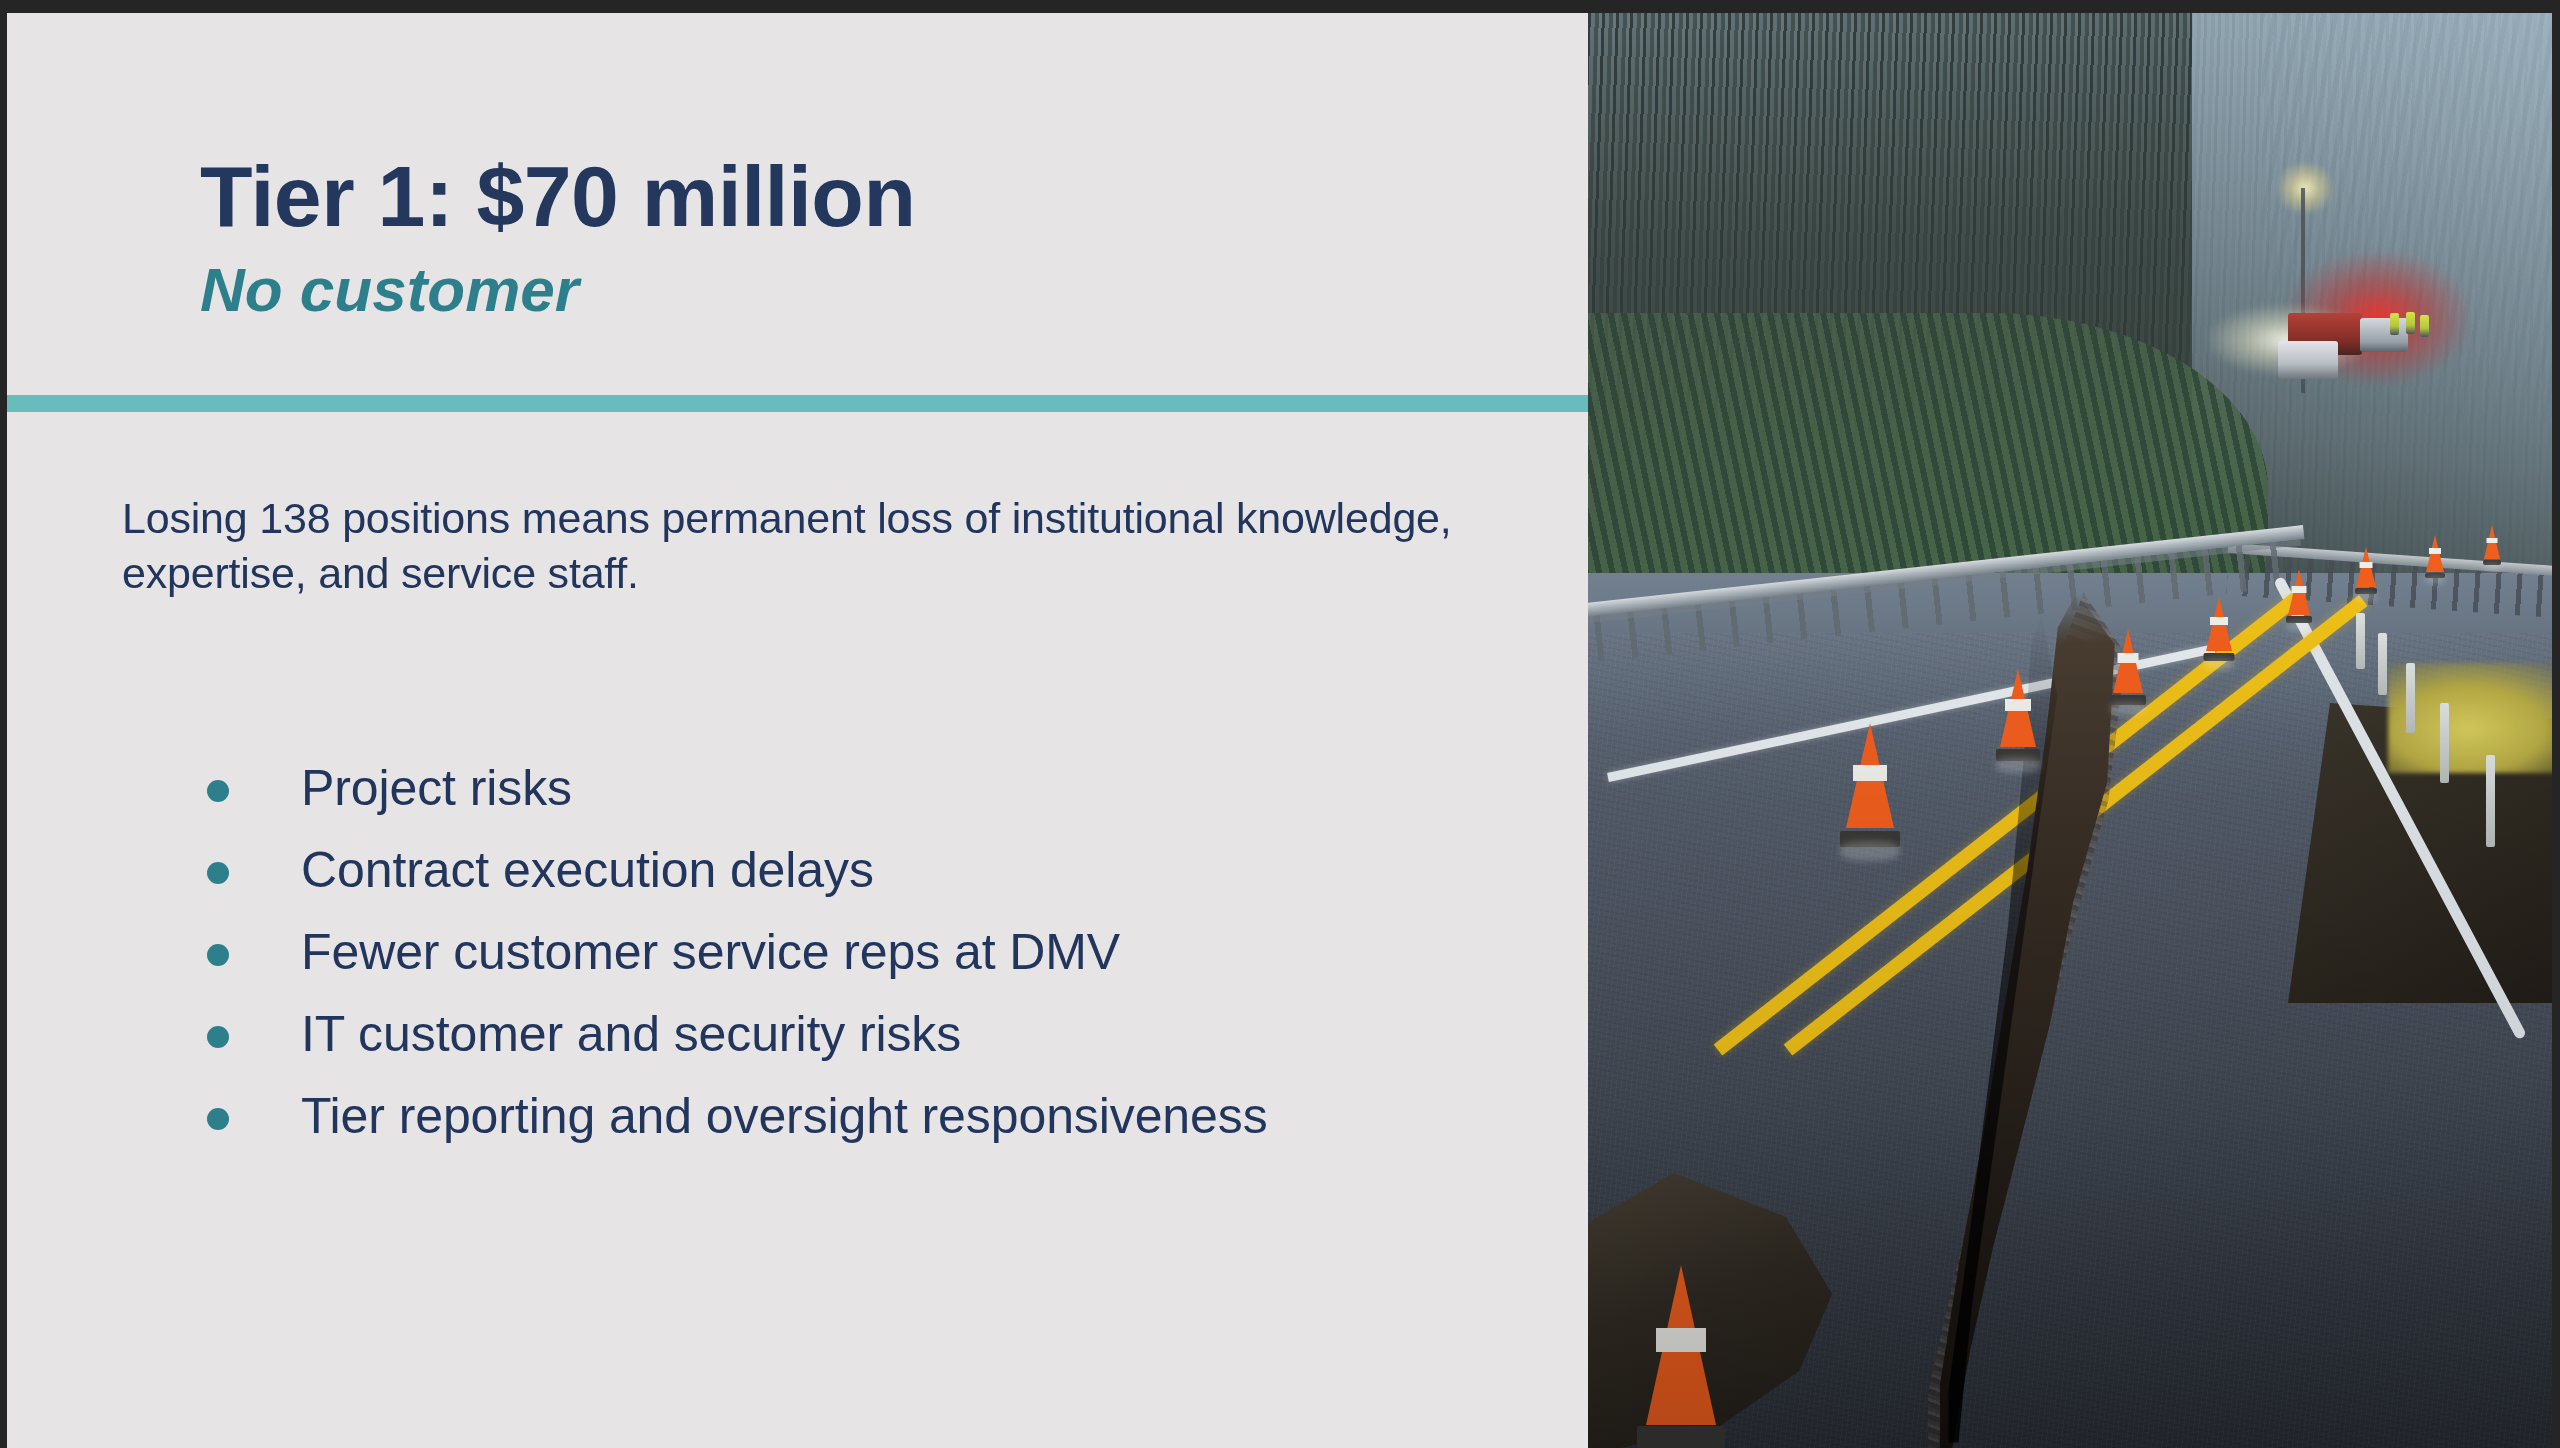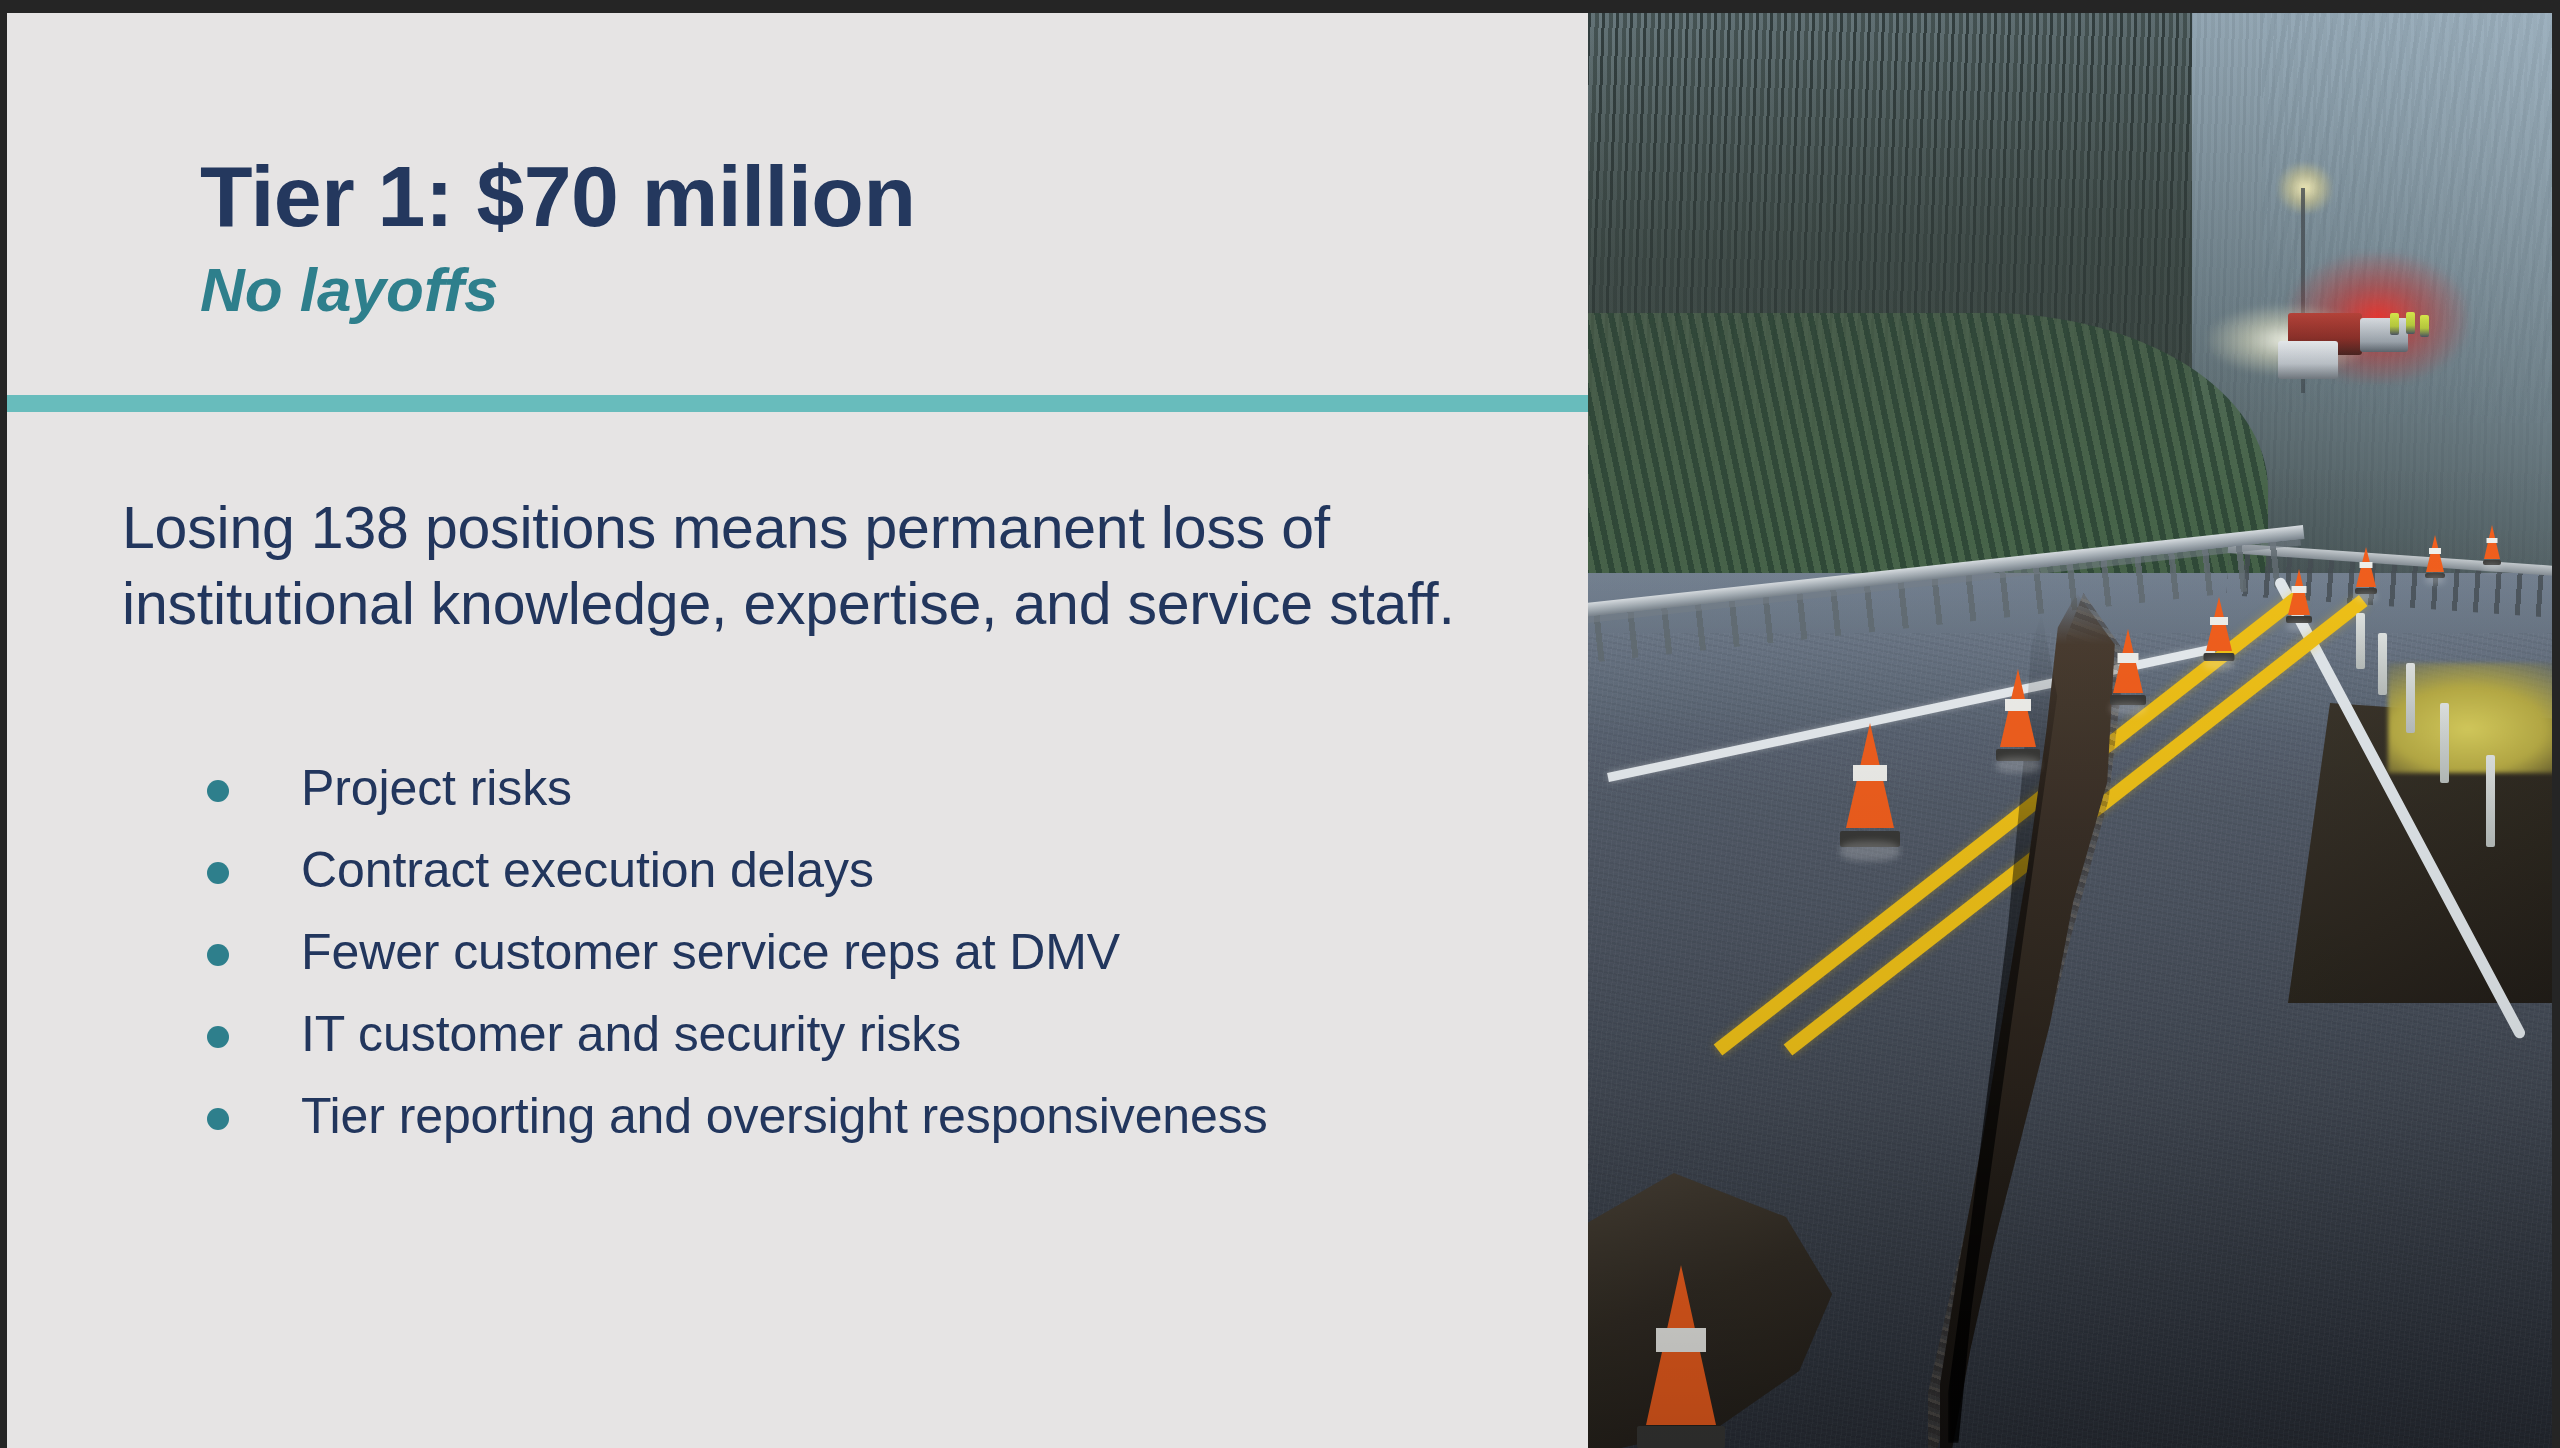--- a/index.html
+++ b/index.html
@@ -79,21 +79,21 @@
   }
 
   #body-block {
     position: absolute;
     left: 115px;
     top: 478px;
     width: 1420px;
   }
 
   #body-paragraph {
-    font-size: 59px;
+    font-size: 43px;
     font-weight: 400;
     color: #22365d;
     line-height: 1.28;
     letter-spacing: -0.2px;
   }
 
   #bullet-list {
     position: absolute;
     left: 200px;
     top: 740px;
@@ -443,21 +443,21 @@
 <body>
 
 <div id="slide-frame">
 
   <div id="slide">
 
     <div id="text-column">
 
       <div id="title-block">
         <div id="slide-title">Tier 1: $70 million</div>
-        <div id="slide-subtitle">No layoffs</div>
+        <div id="slide-subtitle">No customer</div>
       </div>
 
       <div id="divider-bar"></div>
 
       <div id="body-block">
         <div id="body-paragraph">Losing 138 positions means permanent loss of institutional knowledge, expertise, and service staff.</div>
       </div>
 
       <ul id="bullet-list">
         <li class="bullet-row">

